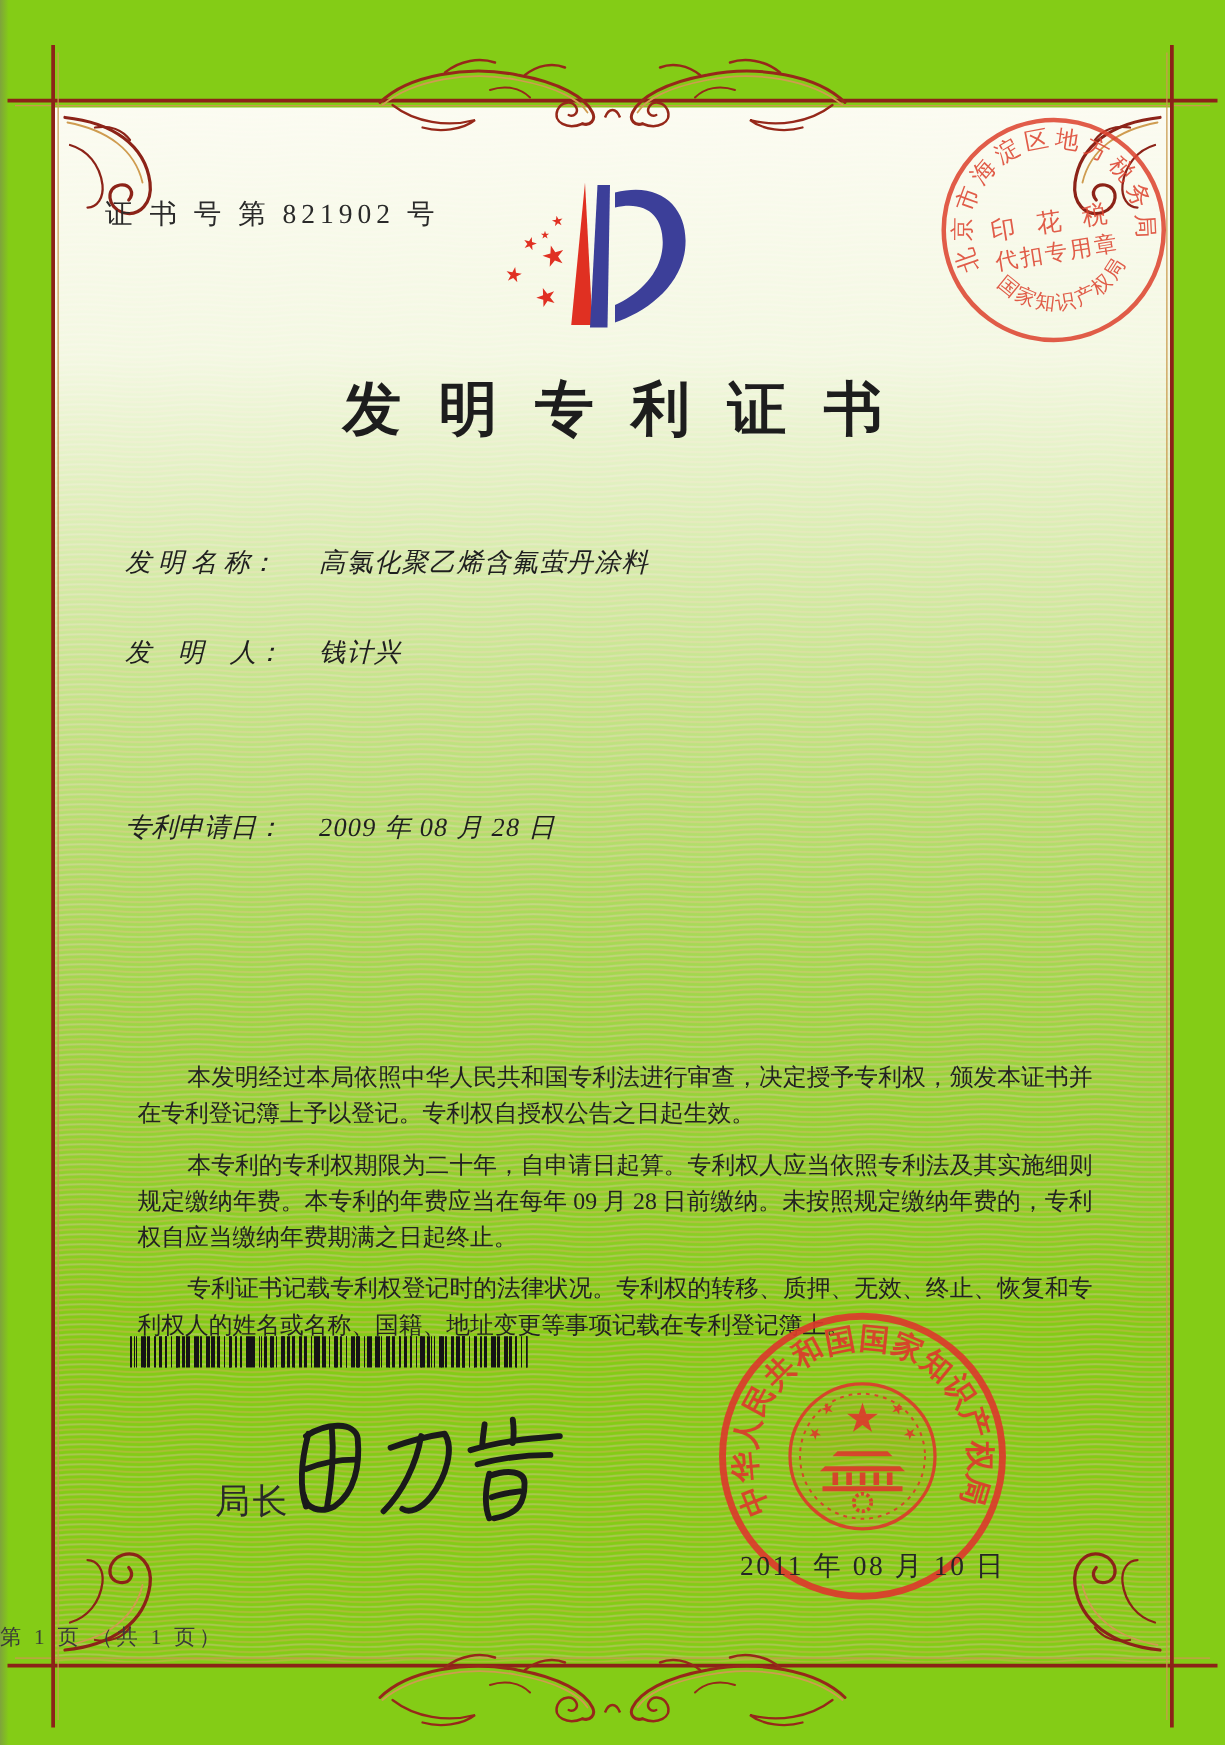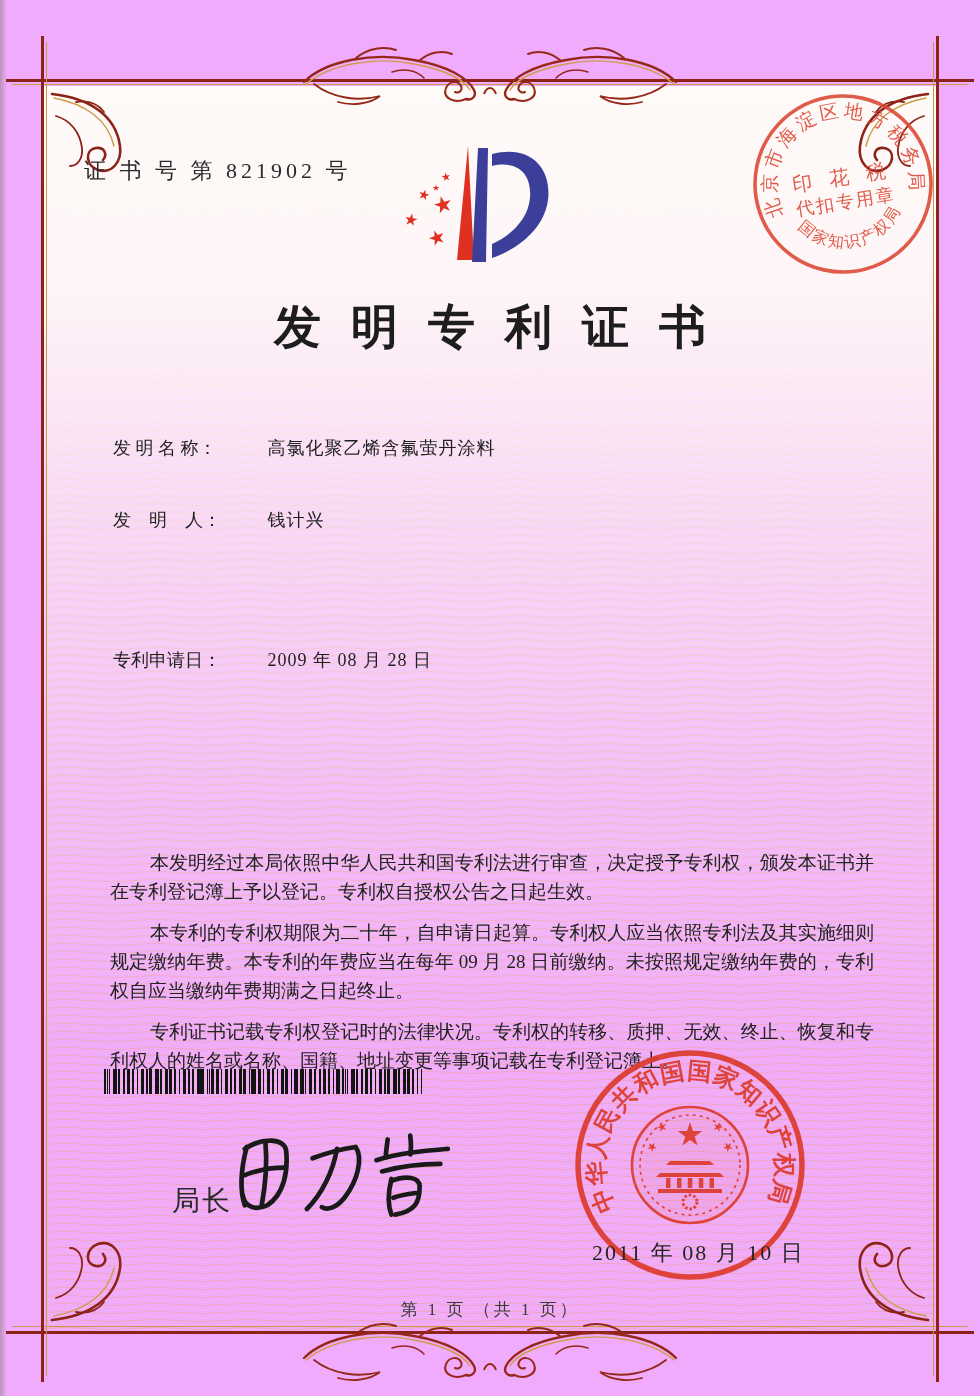--- a/index.html
+++ b/index.html
@@ -1,49 +1,49 @@
 <!DOCTYPE html>
 <html><head>
 <meta charset="utf-8">
 <style>
   html,body{margin:0;padding:0;}
   body{background:#efece4;font-family:"Liberation Serif","DejaVu Serif",serif;}
-  .sheet{position:relative;width:980px;height:1396px;margin:0 auto;background:#f0abfc;overflow:hidden;}
+  .sheet{position:relative;width:980px;height:1396px;margin:0 auto;background:#84cc16;overflow:hidden;}
   .scan-edge{position:absolute;left:0;top:0;bottom:0;width:7px;
     background:linear-gradient(90deg,rgba(120,115,105,.45),rgba(120,115,105,0));}
   
   .waves{position:absolute;left:44px;top:86px;width:892px;height:1244px;}
   .wave-fade{position:absolute;left:44px;top:86px;width:892px;height:1244px;
     background:linear-gradient(180deg,rgba(255,253,248,.97) 0%,rgba(255,253,248,.9) 16%,
       rgba(255,251,243,.55) 36%,rgba(255,249,240,.22) 58%,rgba(255,247,236,0) 78%);}
   
   .hline,.vline{position:absolute;background:#8c2318;}
   .hline{height:3px;left:6px;right:6px;}
   .vline{width:3px;top:36px;bottom:14px;}
   .gline{position:absolute;background:#c99a4e;}
   .gline.h{height:1px;left:12px;right:12px;}
   .gline.v{width:1px;top:42px;bottom:20px;}
   
   .cert-no{position:absolute;left:84px;top:156px;font-size:22px;color:#2a2a2a;letter-spacing:4px;}
   .title{position:absolute;left:0;right:0;top:296px;text-align:center;font-size:47px;font-weight:700;
     color:#1d1d1d;letter-spacing:30px;margin-right:-30px;}
-  .field-row{position:absolute;left:113px;font-size:18px;color:#1f1f1f;white-space:nowrap;}
+  .field-row{position:absolute;left:100px;font-size:21px;color:#1f1f1f;white-space:nowrap;font-style:italic;}
   .field-label{display:inline-block;min-width:150px;}
   .field-value{letter-spacing:1px;}
   .paras{position:absolute;left:98px;top:836px;width:788px;font-size:19px;line-height:29px;
     color:#222;text-align:justify;}
   .paras p{margin:12px;text-indent:2.1em;}
   .barcode{position:absolute;left:104px;top:1069px;width:318px;height:25px;
     background-image:
       repeating-linear-gradient(90deg,#141414 0 2px,rgba(0,0,0,0) 2px 5px,#141414 5px 6px,rgba(0,0,0,0) 6px 9px,#141414 9px 12px,rgba(0,0,0,0) 12px 14px),
       repeating-linear-gradient(90deg,rgba(0,0,0,0) 0 3px,#141414 3px 4px,rgba(0,0,0,0) 4px 11px,#141414 11px 13px,rgba(0,0,0,0) 13px 17px);}
   .director{position:absolute;left:172px;top:1182px;font-size:28px;color:#2a2a2a;letter-spacing:2px;}
   .signature{position:absolute;left:226px;top:1122px;}
   .issue-date{position:absolute;left:592px;top:1238px;font-size:22px;color:#252525;letter-spacing:2px;}
-  .footer{position:absolute;left:0;right:0;top:1298px;text-align:center;font-size:17px;
+  .footer{position:absolute;left:0;right:0;top:1298px;font-size:17px;
     color:#3a3a3a;letter-spacing:3px;}
   .sr{position:absolute;width:1px;height:1px;overflow:hidden;clip:rect(0 0 0 0);white-space:nowrap;}
   
   .logo{position:absolute;left:380px;top:116px;}
   .tax-stamp{position:absolute;left:745px;top:86px;}
   .office-seal{position:absolute;left:568px;top:1043px;}
   .corner{position:absolute;width:112px;height:112px;}
   .corner.tl{left:46px;top:88px;}
   .corner.tr{right:46px;top:88px;transform:scaleX(-1);}
   .corner.bl{left:46px;top:1214px;transform:scaleY(-1);}

